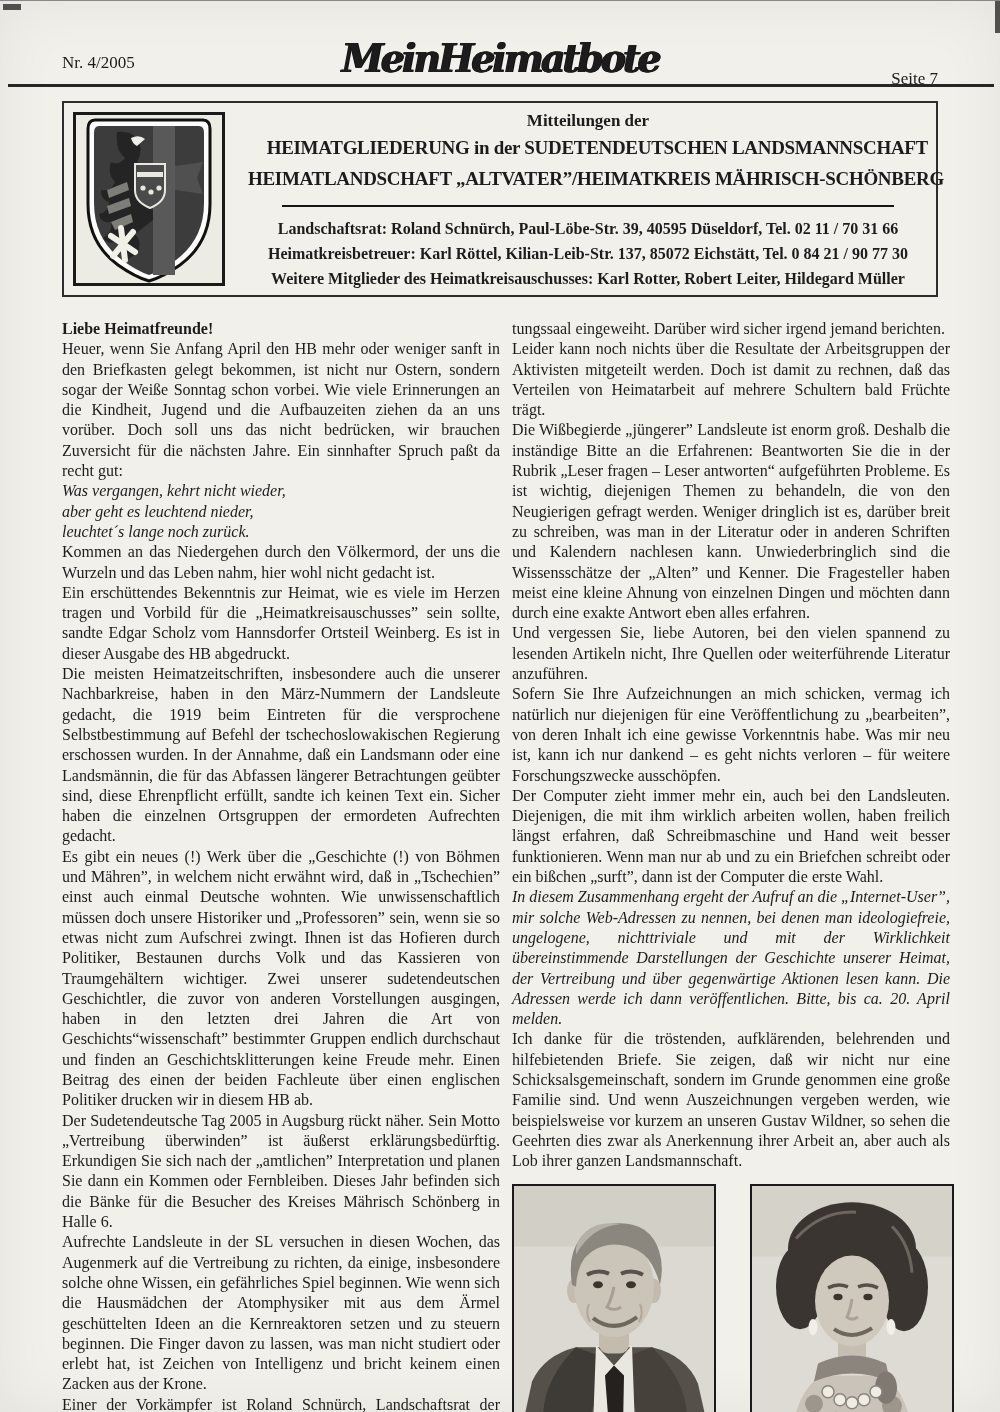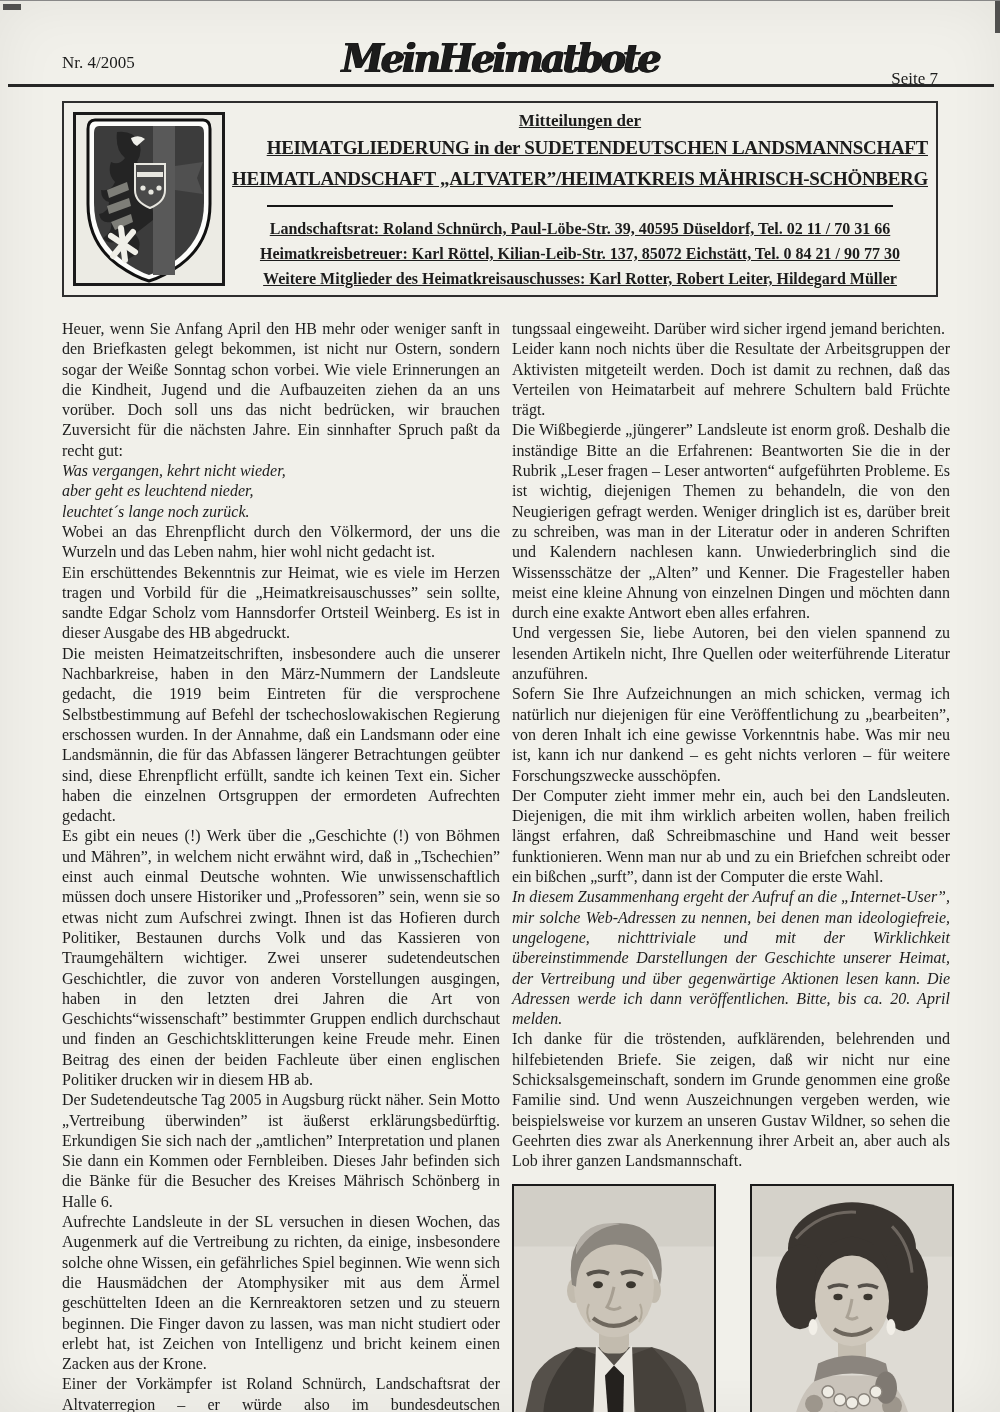--- a/index.html
+++ b/index.html
@@ -29,21 +29,21 @@
     text-shadow:1px 0 0 #111, -0.5px 0 0 #111;
   }
   .head-rule{position:absolute;left:8px;right:6px;top:83px;height:3px;background:#262626;}
 
   
   .announce-box{
     position:absolute;left:62px;top:100px;width:876px;height:196px;
     border:2px solid #2e2e2e;background:transparent;box-sizing:border-box;
   }
   .crest{position:absolute;left:9px;top:9px;width:152px;height:174px;}
-  .announce-text{position:absolute;left:168px;right:8px;top:7px;text-align:center;text-decoration:underline;}
+  .announce-text{position:absolute;left:184px;right:8px;top:7px;text-align:center;}
   .announce-line1{font-size:17px;font-weight:bold;line-height:22px;}
   .announce-line2,.announce-line3{font-size:19px;font-weight:bold;line-height:31px;white-space:nowrap;letter-spacing:-0.3px;text-align:right;}
   .announce-divider{width:90%;height:2px;background:#161616;margin:11px auto 9px auto;}
   .announce-contact{font-size:16px;font-weight:bold;line-height:25px;white-space:nowrap;}
 
   
   .col{position:absolute;top:318px;width:438px;font-size:16px;line-height:20.3px;}
   .col-left{left:62px;}
   .col-right{left:512px;}
   .salutation{margin:0;font-weight:bold;text-align:left;}
@@ -105,26 +105,27 @@
       <div class="announce-line2">HEIMATGLIEDERUNG in der SUDETENDEUTSCHEN LANDSMANNSCHAFT</div>
       <div class="announce-line3">HEIMATLANDSCHAFT „ALTVATER”/HEIMATKREIS MÄHRISCH-SCHÖNBERG</div>
       <div class="announce-divider"></div>
       <div class="announce-contact">Landschaftsrat: Roland Schnürch, Paul-Löbe-Str. 39, 40595 Düseldorf, Tel. 02 11 / 70 31 66</div>
       <div class="announce-contact">Heimatkreisbetreuer: Karl Röttel, Kilian-Leib-Str. 137, 85072 Eichstätt, Tel. 0 84 21 / 90 77 30</div>
       <div class="announce-contact">Weitere Mitglieder des Heimatkreisauschusses: Karl Rotter, Robert Leiter, Hildegard Müller</div>
     </div>
   </div>
 
   <div class="col col-left">
+    <p class="salutation">Liebe Heimatfreunde!</p>
     <div>
         <p class="para">Heuer, wenn Sie Anfang April den HB mehr oder weniger sanft in den Briefkasten gelegt bekommen, ist nicht nur Ostern, sondern sogar der Weiße Sonntag schon vorbei. Wie viele Erinnerungen an die Kindheit, Jugend und die Aufbauzeiten ziehen da an uns vorüber. Doch soll uns das nicht bedrücken, wir brauchen Zuversicht für die nächsten Jahre. Ein sinnhafter Spruch paßt da recht gut:</p>
         <p class="para poem">Was vergangen, kehrt nicht wieder,
 aber geht es leuchtend nieder,
 leuchtet´s lange noch zurück.</p>
-        <p class="para">Wobei an das Ehrenpflicht durch den Völkermord, der uns die Wurzeln und das Leben nahm, hier wohl nicht gedacht ist.</p>
+        <p class="para">Kommen an das Niedergehen durch den Völkermord, der uns die Wurzeln und das Leben nahm, hier wohl nicht gedacht ist.</p>
         <p class="para">Ein erschüttendes Bekenntnis zur Heimat, wie es viele im Herzen tragen und Vorbild für die „Heimatkreisauschusses” sein sollte, sandte Edgar Scholz vom Hannsdorfer Ortsteil Weinberg. Es ist in dieser Ausgabe des HB abgedruckt.</p>
         <p class="para">Die meisten Heimatzeitschriften, insbesondere auch die unserer Nachbarkreise, haben in den März-Nummern der Landsleute gedacht, die 1919 beim Eintreten für die versprochene Selbstbestimmung auf Befehl der tschechoslowakischen Regierung erschossen wurden. In der Annahme, daß ein Landsmann oder eine Landsmännin, die für das Abfassen längerer Betrachtungen geübter sind, diese Ehrenpflicht erfüllt, sandte ich keinen Text ein. Sicher haben die einzelnen Ortsgruppen der ermordeten Aufrechten gedacht.</p>
         <p class="para">Es gibt ein neues (!) Werk über die „Geschichte (!) von Böhmen und Mähren”, in welchem nicht erwähnt wird, daß in „Tschechien” einst auch einmal Deutsche wohnten. Wie unwissenschaftlich müssen doch unsere Historiker und „Professoren” sein, wenn sie so etwas nicht zum Aufschrei zwingt. Ihnen ist das Hofieren durch Politiker, Bestaunen durchs Volk und das Kassieren von Traumgehältern wichtiger. Zwei unserer sudetendeutschen Geschichtler, die zuvor von anderen Vorstellungen ausgingen, haben in den letzten drei Jahren die Art von Geschichts“wissenschaft” bestimmter Gruppen endlich durchschaut und finden an Geschichtsklitterungen keine Freude mehr. Einen Beitrag des einen der beiden Fachleute über einen englischen Politiker drucken wir in diesem HB ab.</p>
         <p class="para">Der Sudetendeutsche Tag 2005 in Augsburg rückt näher. Sein Motto „Vertreibung überwinden” ist äußerst erklärungsbedürftig. Erkundigen Sie sich nach der „amtlichen” Interpretation und planen Sie dann ein Kommen oder Fernbleiben. Dieses Jahr befinden sich die Bänke für die Besucher des Kreises Mährisch Schönberg in Halle 6.</p>
         <p class="para">Aufrechte Landsleute in der SL versuchen in diesen Wochen, das Augenmerk auf die Vertreibung zu richten, da einige, insbesondere solche ohne Wissen, ein gefährliches Spiel beginnen. Wie wenn sich die Hausmädchen der Atomphysiker mit aus dem Ärmel geschüttelten Ideen an die Kernreaktoren setzen und zu steuern beginnen. Die Finger davon zu lassen, was man nicht studiert oder erlebt hat, ist Zeichen von Intelligenz und bricht keinem einen Zacken aus der Krone.</p>
         <p class="para">Einer der Vorkämpfer ist Roland Schnürch, Landschaftsrat der Altvaterregion – er würde also im bundesdeutschen Verwaltungssystem einem Ministerpräsidenten entsprechen. Wir dürfen stolz sein, eine solche Person an der Spitze der Landkreise Bärn, Freiwaldau, Freudenthal, Jägerndorf, Schönberg, Römerstadt, Sternberg und Troppau zu haben.</p>
       </div>
   </div>
 
   <div class="col col-right">

